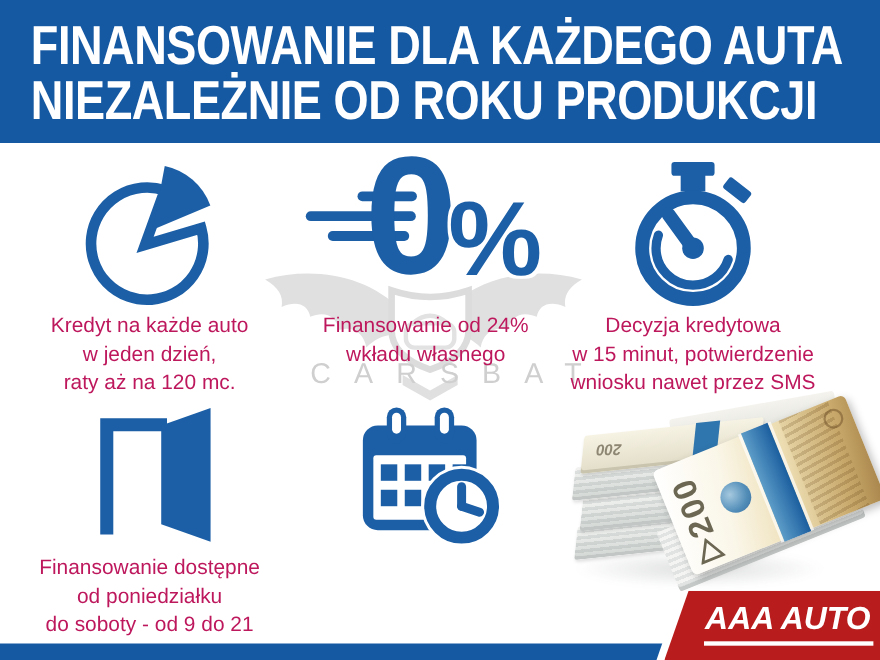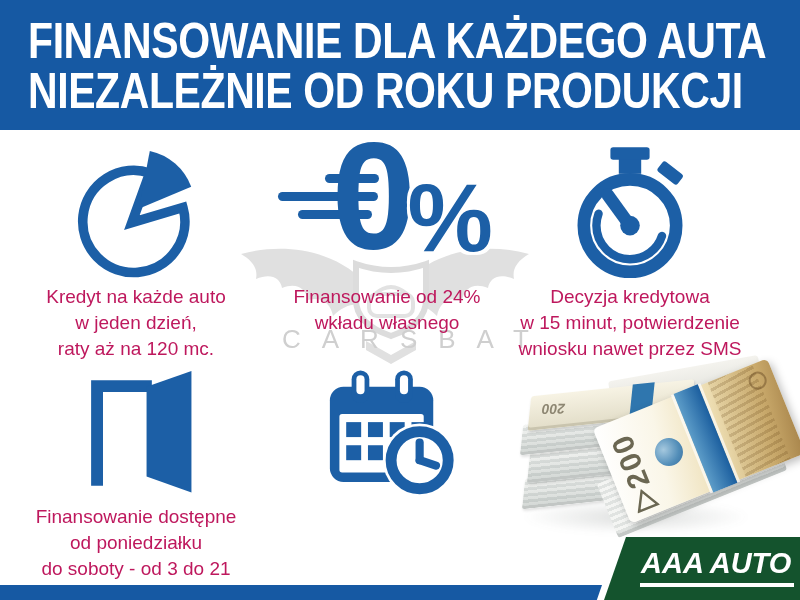--- a/index.html
+++ b/index.html
@@ -83,21 +83,21 @@
   .m-ornament { left:124px; top:0; bottom:0; width:48px;
                 background:repeating-linear-gradient(173deg, rgba(122,90,40,.28) 0 3px, rgba(190,160,100,.14) 3px 7px); }
   .m-circle { right:8px; top:8px; width:18px; height:18px; border:2px solid rgba(110,80,40,.5);
               border-radius:50%; }
   .m-tri { left:10px; bottom:6px; }
 
   
   .band { position:absolute; left:0; right:0; bottom:0; height:15px; background:#1659a3; z-index:1; }
   .band-gap { position:absolute; right:186px; bottom:-6px; width:12px; height:40px; background:#fff;
               transform:rotate(19deg); z-index:2; }
-  .logo-block { position:absolute; right:0; bottom:0; width:200px; height:63px; background:#14532d;
+  .logo-block { position:absolute; right:0; bottom:0; width:200px; height:63px; background:#b91c1c;
                 clip-path:polygon(13% 0, 100% 0, 100% 100%, 2% 100%); z-index:3;margin-top:41px; }
   .logo-text { position:absolute; left:40px; top:10px; color:#fff; font-size:29px; font-weight:bold;
                font-style:italic; white-space:nowrap; border-bottom:4px solid #fff; padding:0 3px 3px 1px; }
 
   svg { display:block; }
 </style>
 </head>
 <body>
 
 <div id="canvas">
@@ -172,21 +172,21 @@
     <div class="icon-box">
       <svg viewBox="0 0 100 100" width="132" height="132">
         <g fill="#1c5fa6">
           <path d="M16,10 h46 v9 h-37 v71 h-9 Z"></path>
           <polygon points="58,15 92,3 92,95 58,83"></polygon>
         </g>
       </svg>
     </div>
     <div class="caption">Finansowanie dostępne
 od poniedziałku
-do soboty - od 3 do 21</div>
+do soboty - od 9 do 21</div>
   </div>
 
   <div class="cell c-r2c2">
     <div class="icon-box">
       <svg viewBox="0 0 100 100" width="136" height="136">
         <rect x="8" y="16" width="76" height="70" rx="10" fill="#1c5fa6"></rect>
         <rect x="15" y="36" width="62" height="43" rx="2" fill="#ffffff"></rect>
         <g fill="#1c5fa6">
           <rect x="20" y="42" width="11" height="11"></rect>
             <rect x="36" y="42" width="11" height="11"></rect>

